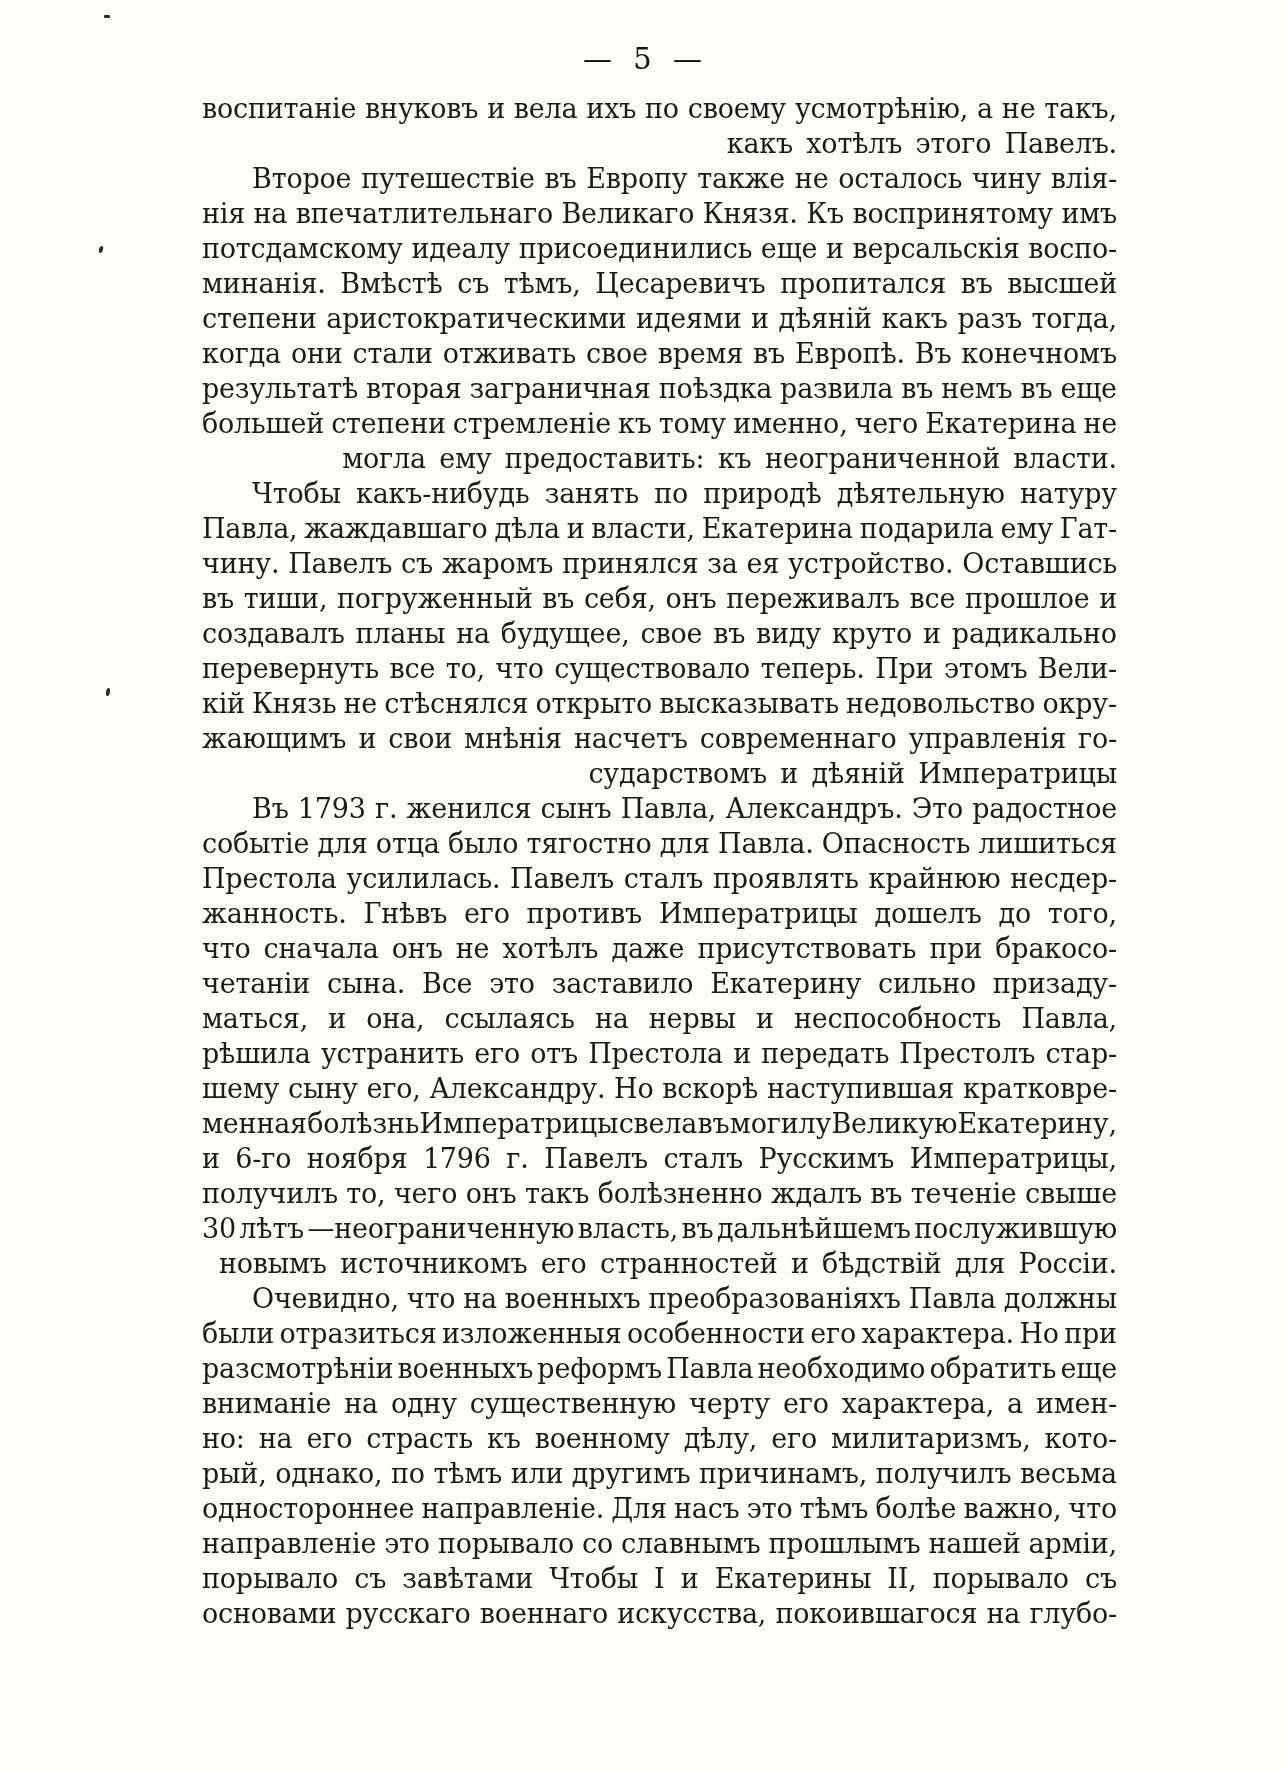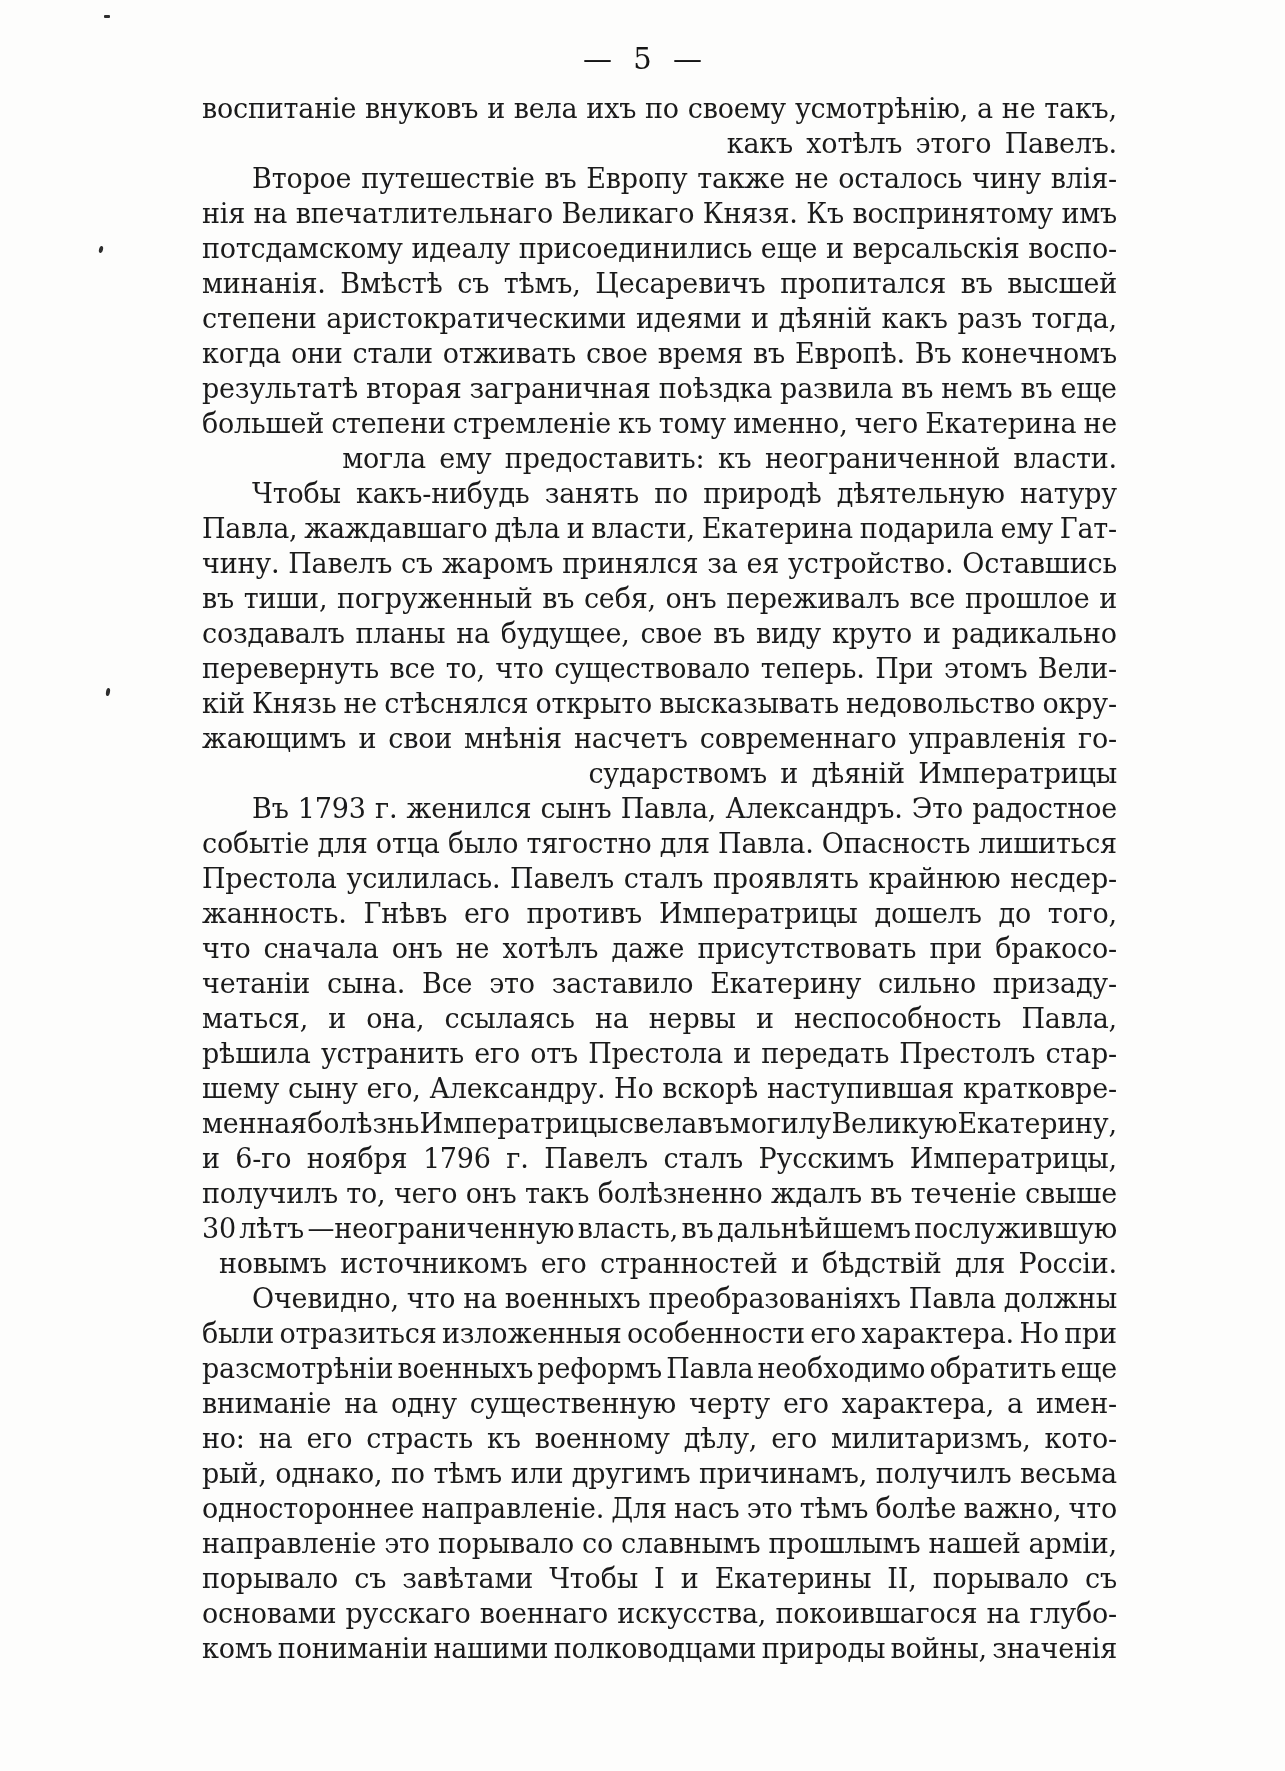--- a/index.html
+++ b/index.html
@@ -478,23 +478,14 @@
       </div>
       <div class="line just">
         <span>основами</span>
         <span>русскаго</span>
         <span>военнаго</span>
         <span>искусства,</span>
         <span>покоившагося</span>
         <span>на</span>
         <span>глубо-</span>
       </div>
-      <div class="line just">
-        <span>комъ</span>
-        <span>пониманіи</span>
-        <span>нашими</span>
-        <span>полководцами</span>
-        <span>природы</span>
-        <span>войны,</span>
-        <span>значенія</span>
-      </div>
     </div>
 </div>
 
 </body></html>

